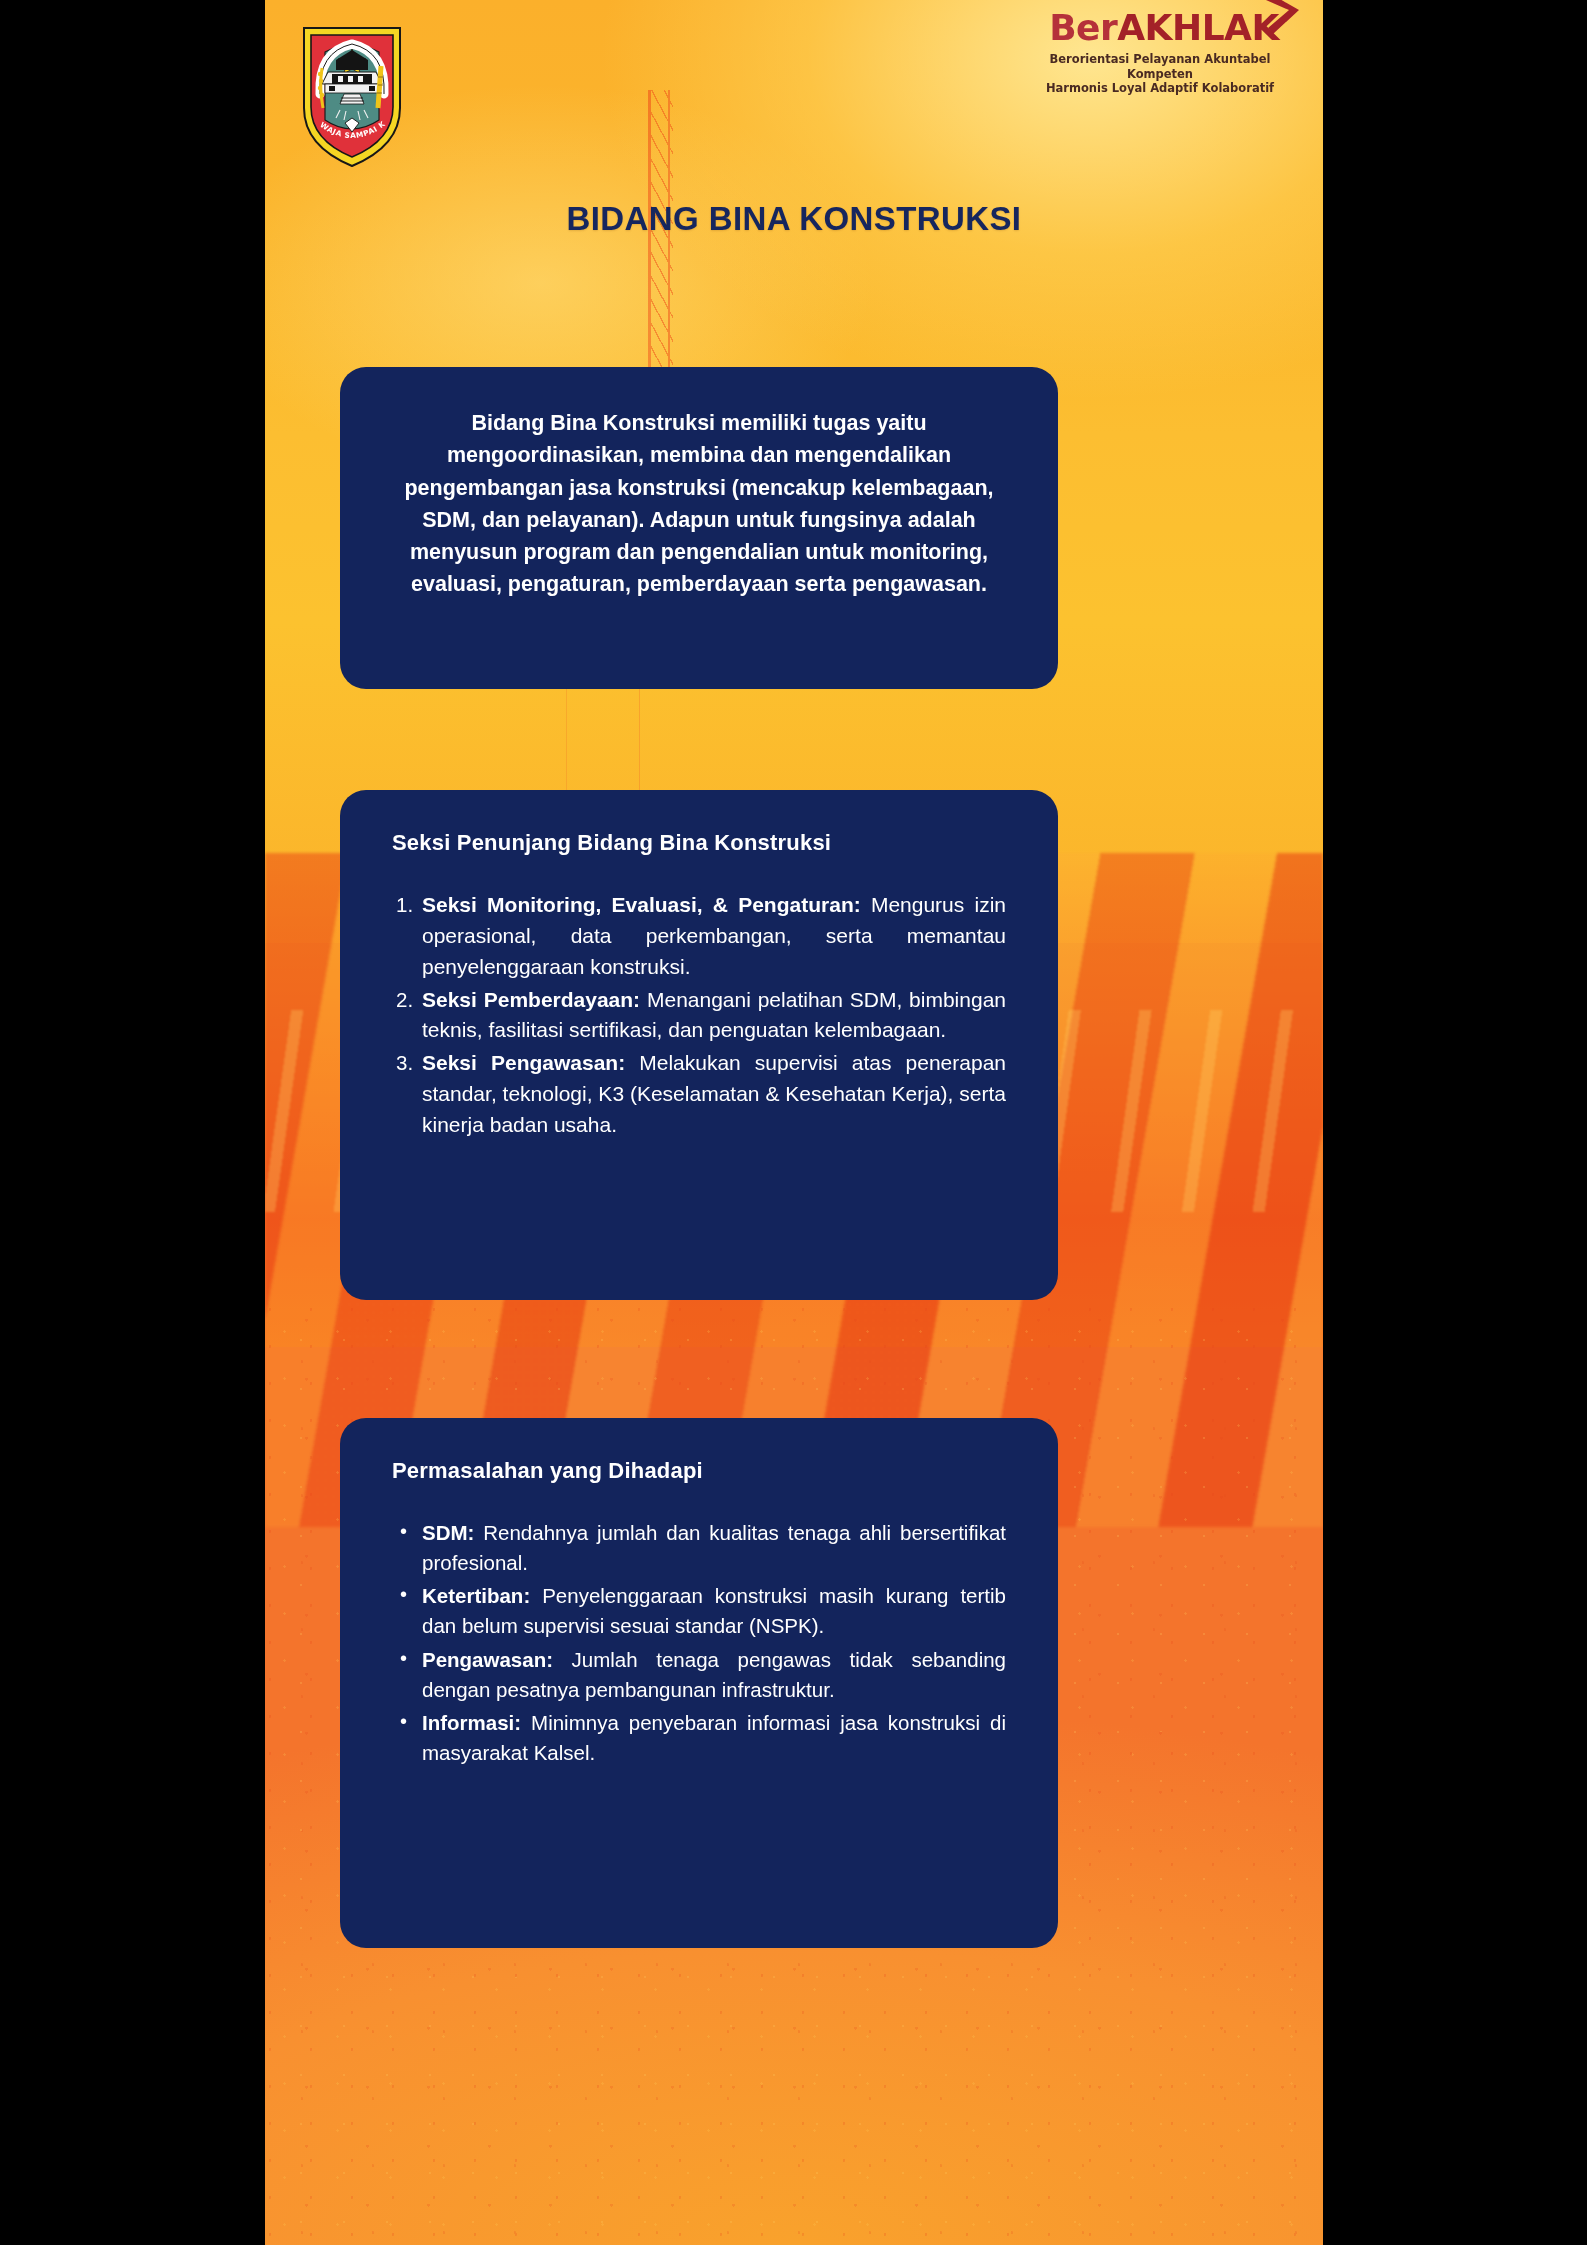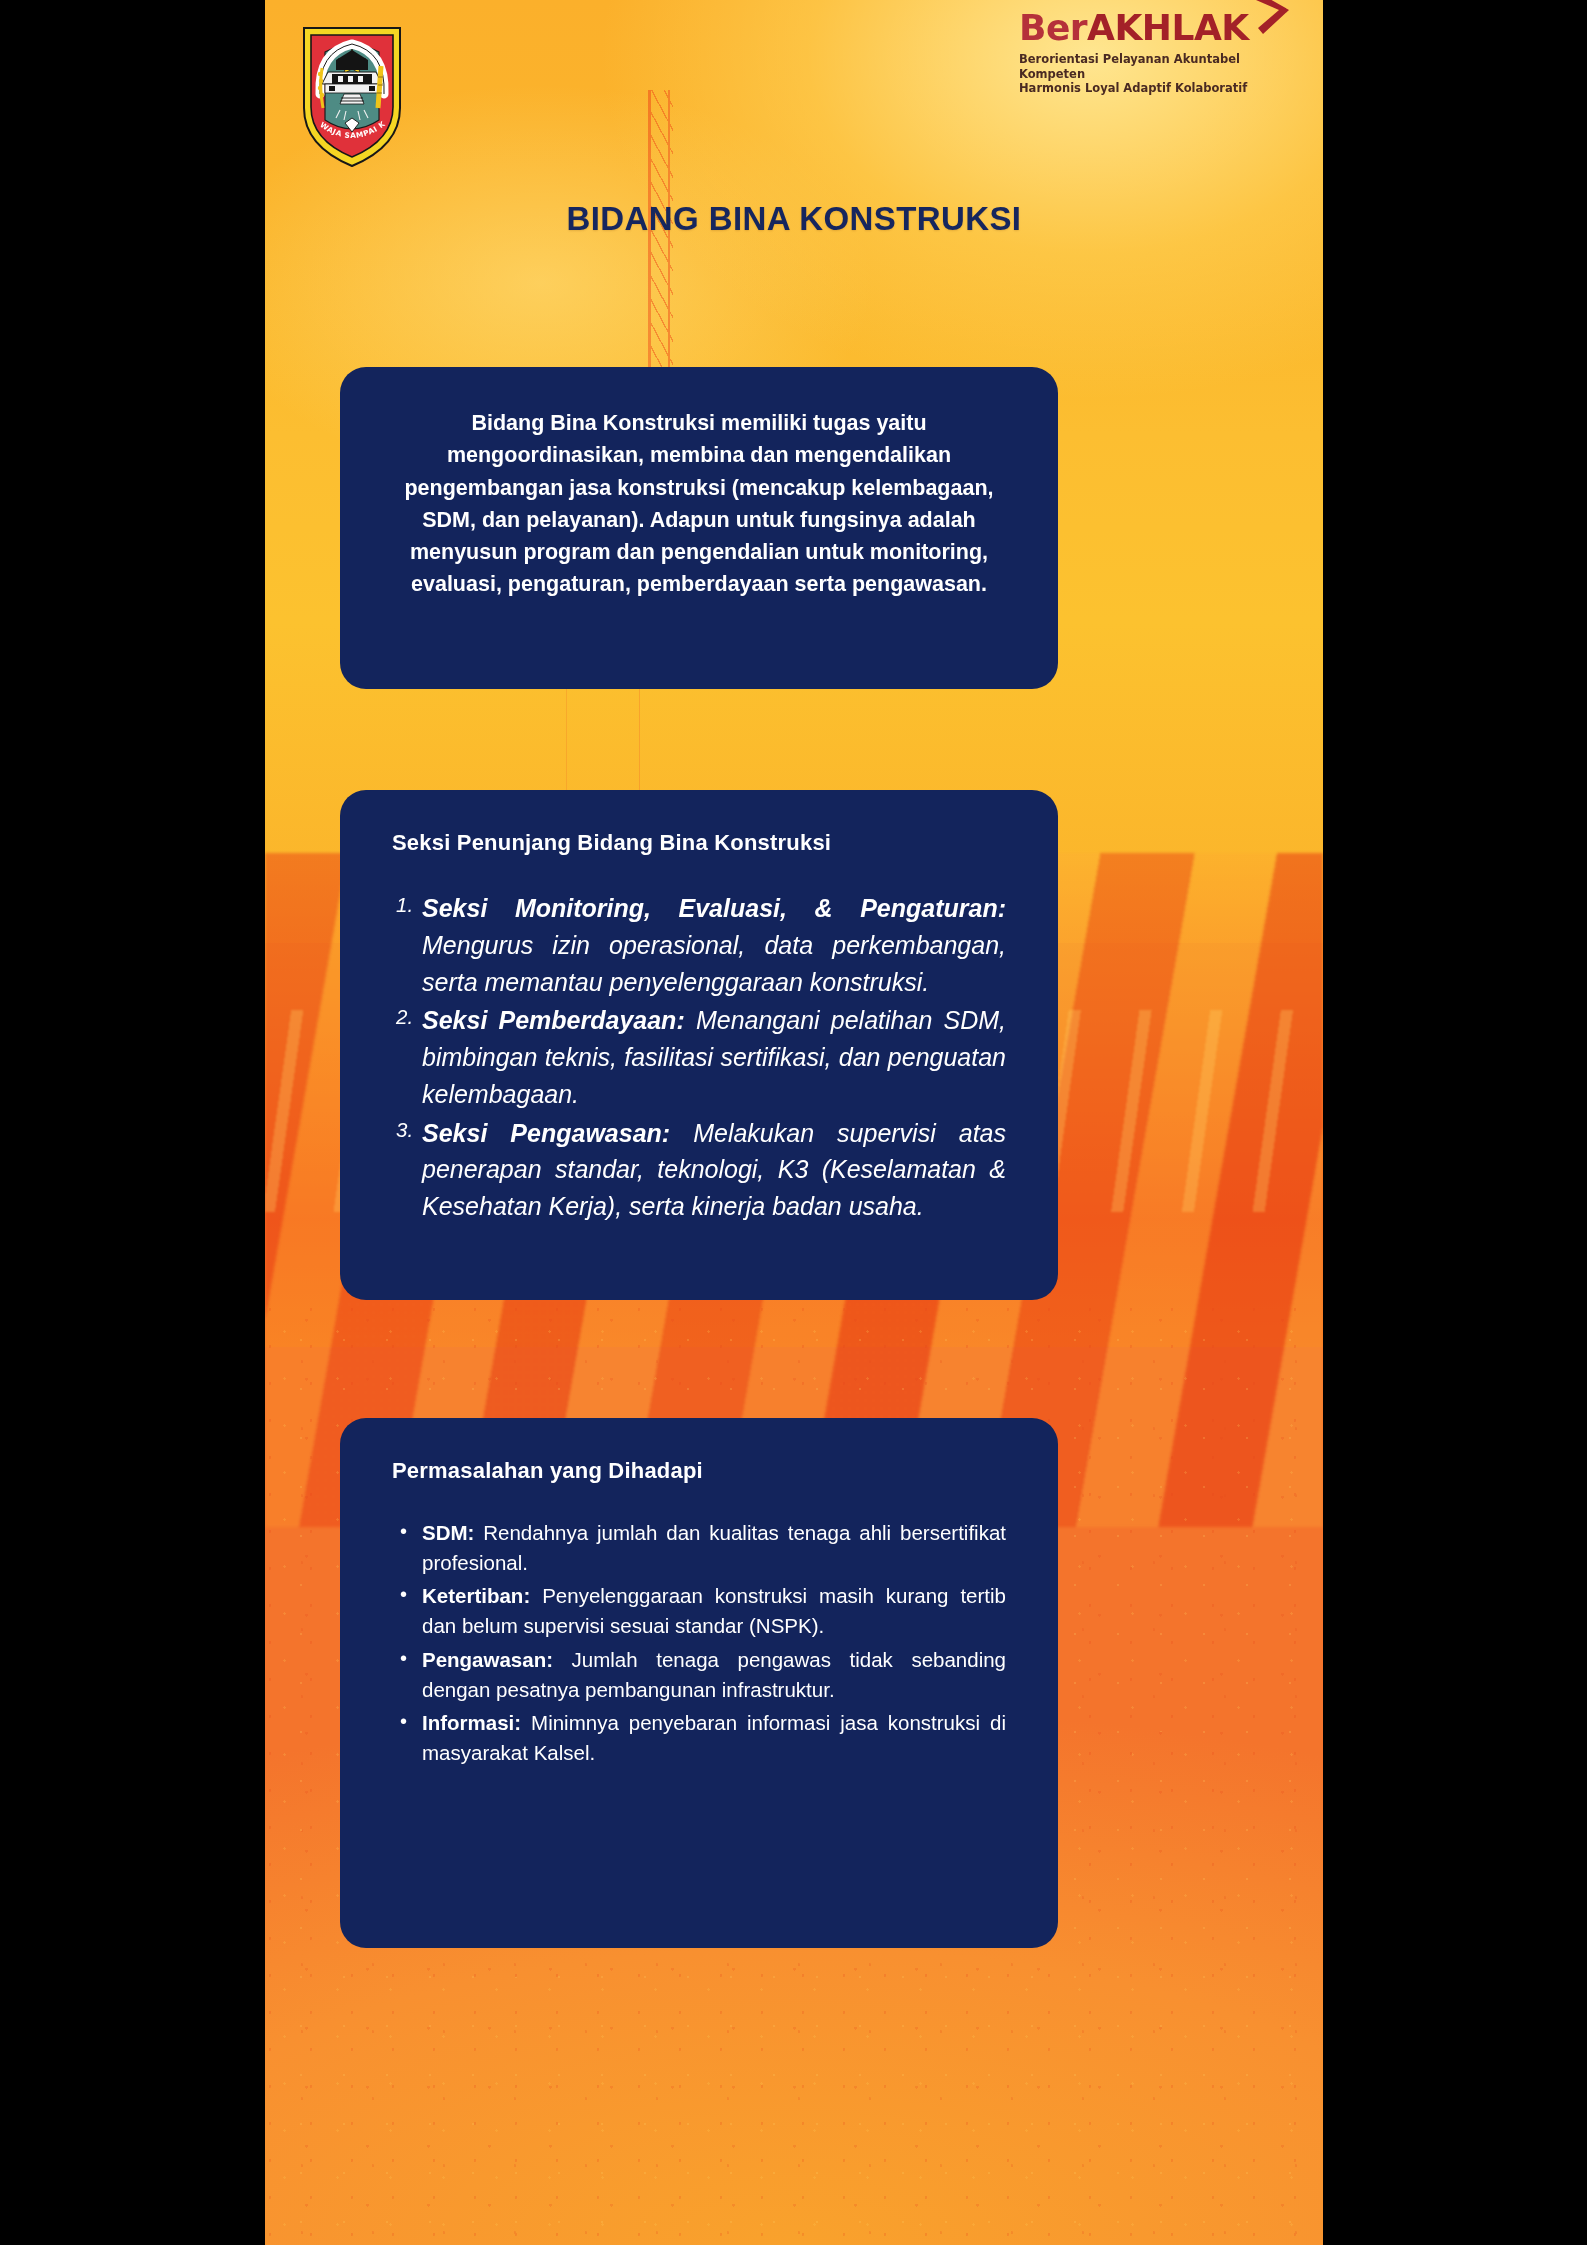--- a/index.html
+++ b/index.html
@@ -124,23 +124,23 @@
 
   
   .header {
     position: absolute; left: 0; right: 0; top: 0; height: 200px;
   }
   .emblem {
     position: absolute; left: 33px; top: 22px;
     width: 108px; height: 148px;
   }
   .berakhlak {
-    position: absolute; right: 34px; top: 10px;
+    position: absolute; right: 24px; top: 10px;
     width: 270px;
-    text-align: left;
+    text-align: center;
   }
   .berakhlak-wordmark {
     position: relative;
     font-size: 36px; font-weight: bold; letter-spacing: -0.5px;
     color: #a32128; line-height: 1;
     font-family: "DejaVu Sans", sans-serif;
   }
   .berakhlak-wordmark .lt { color: #b5313a; }
   .chev {
     position: absolute; right: -6px; top: -18px; width: 40px; height: 44px;
@@ -194,26 +194,25 @@
 
   ol.num-list {
     list-style: none;
     counter-reset: nl;
     padding: 0; margin: 0;
   }
   ol.num-list > li {
     counter-increment: nl;
     position: relative;
     padding-left: 30px;
-    font-size: 25px;
+    font-size: 21px;
     line-height: 1.47;
     text-align: justify;
     text-justify: inter-word;
     margin-bottom: 2px;
-    font-style: italic;
   }
   ol.num-list > li::before {
     content: counter(nl) ".";
     position: absolute; left: 4px; top: 0;
     font-size: 20.5px;
   }
 
   ul.bul-list { list-style: none; padding: 0; margin: 0; }
   ul.bul-list > li {
     position: relative;

